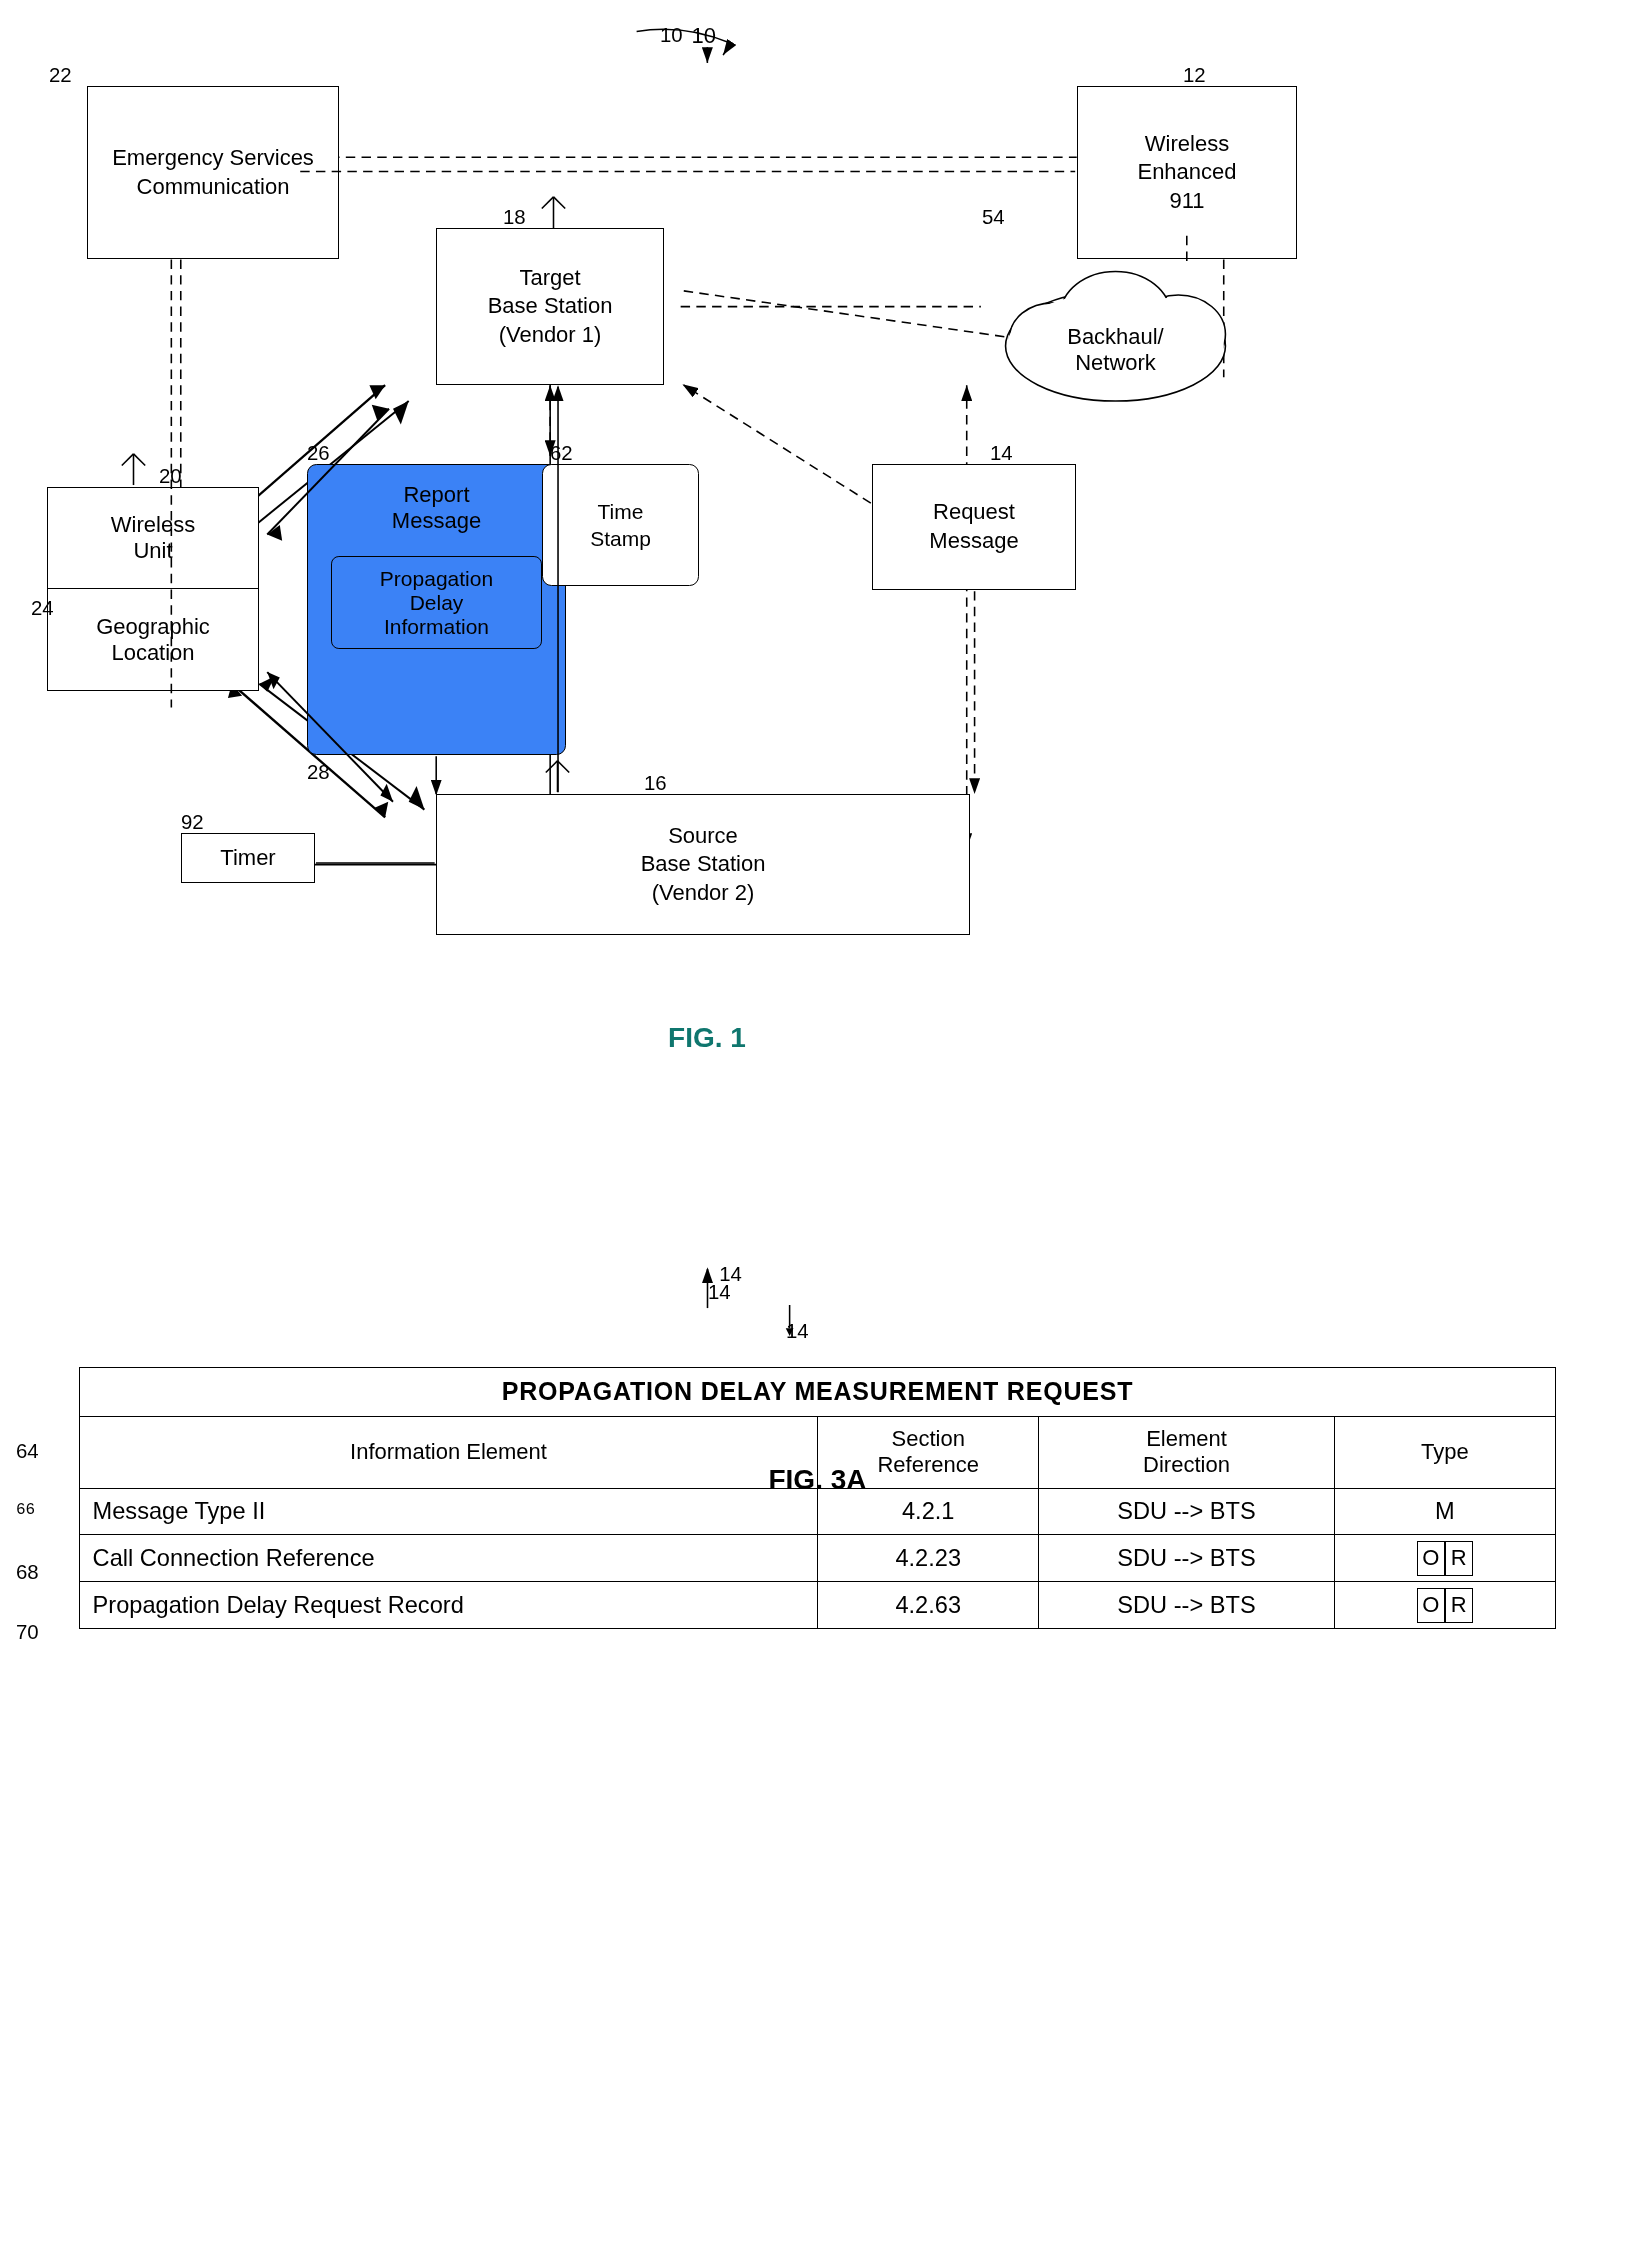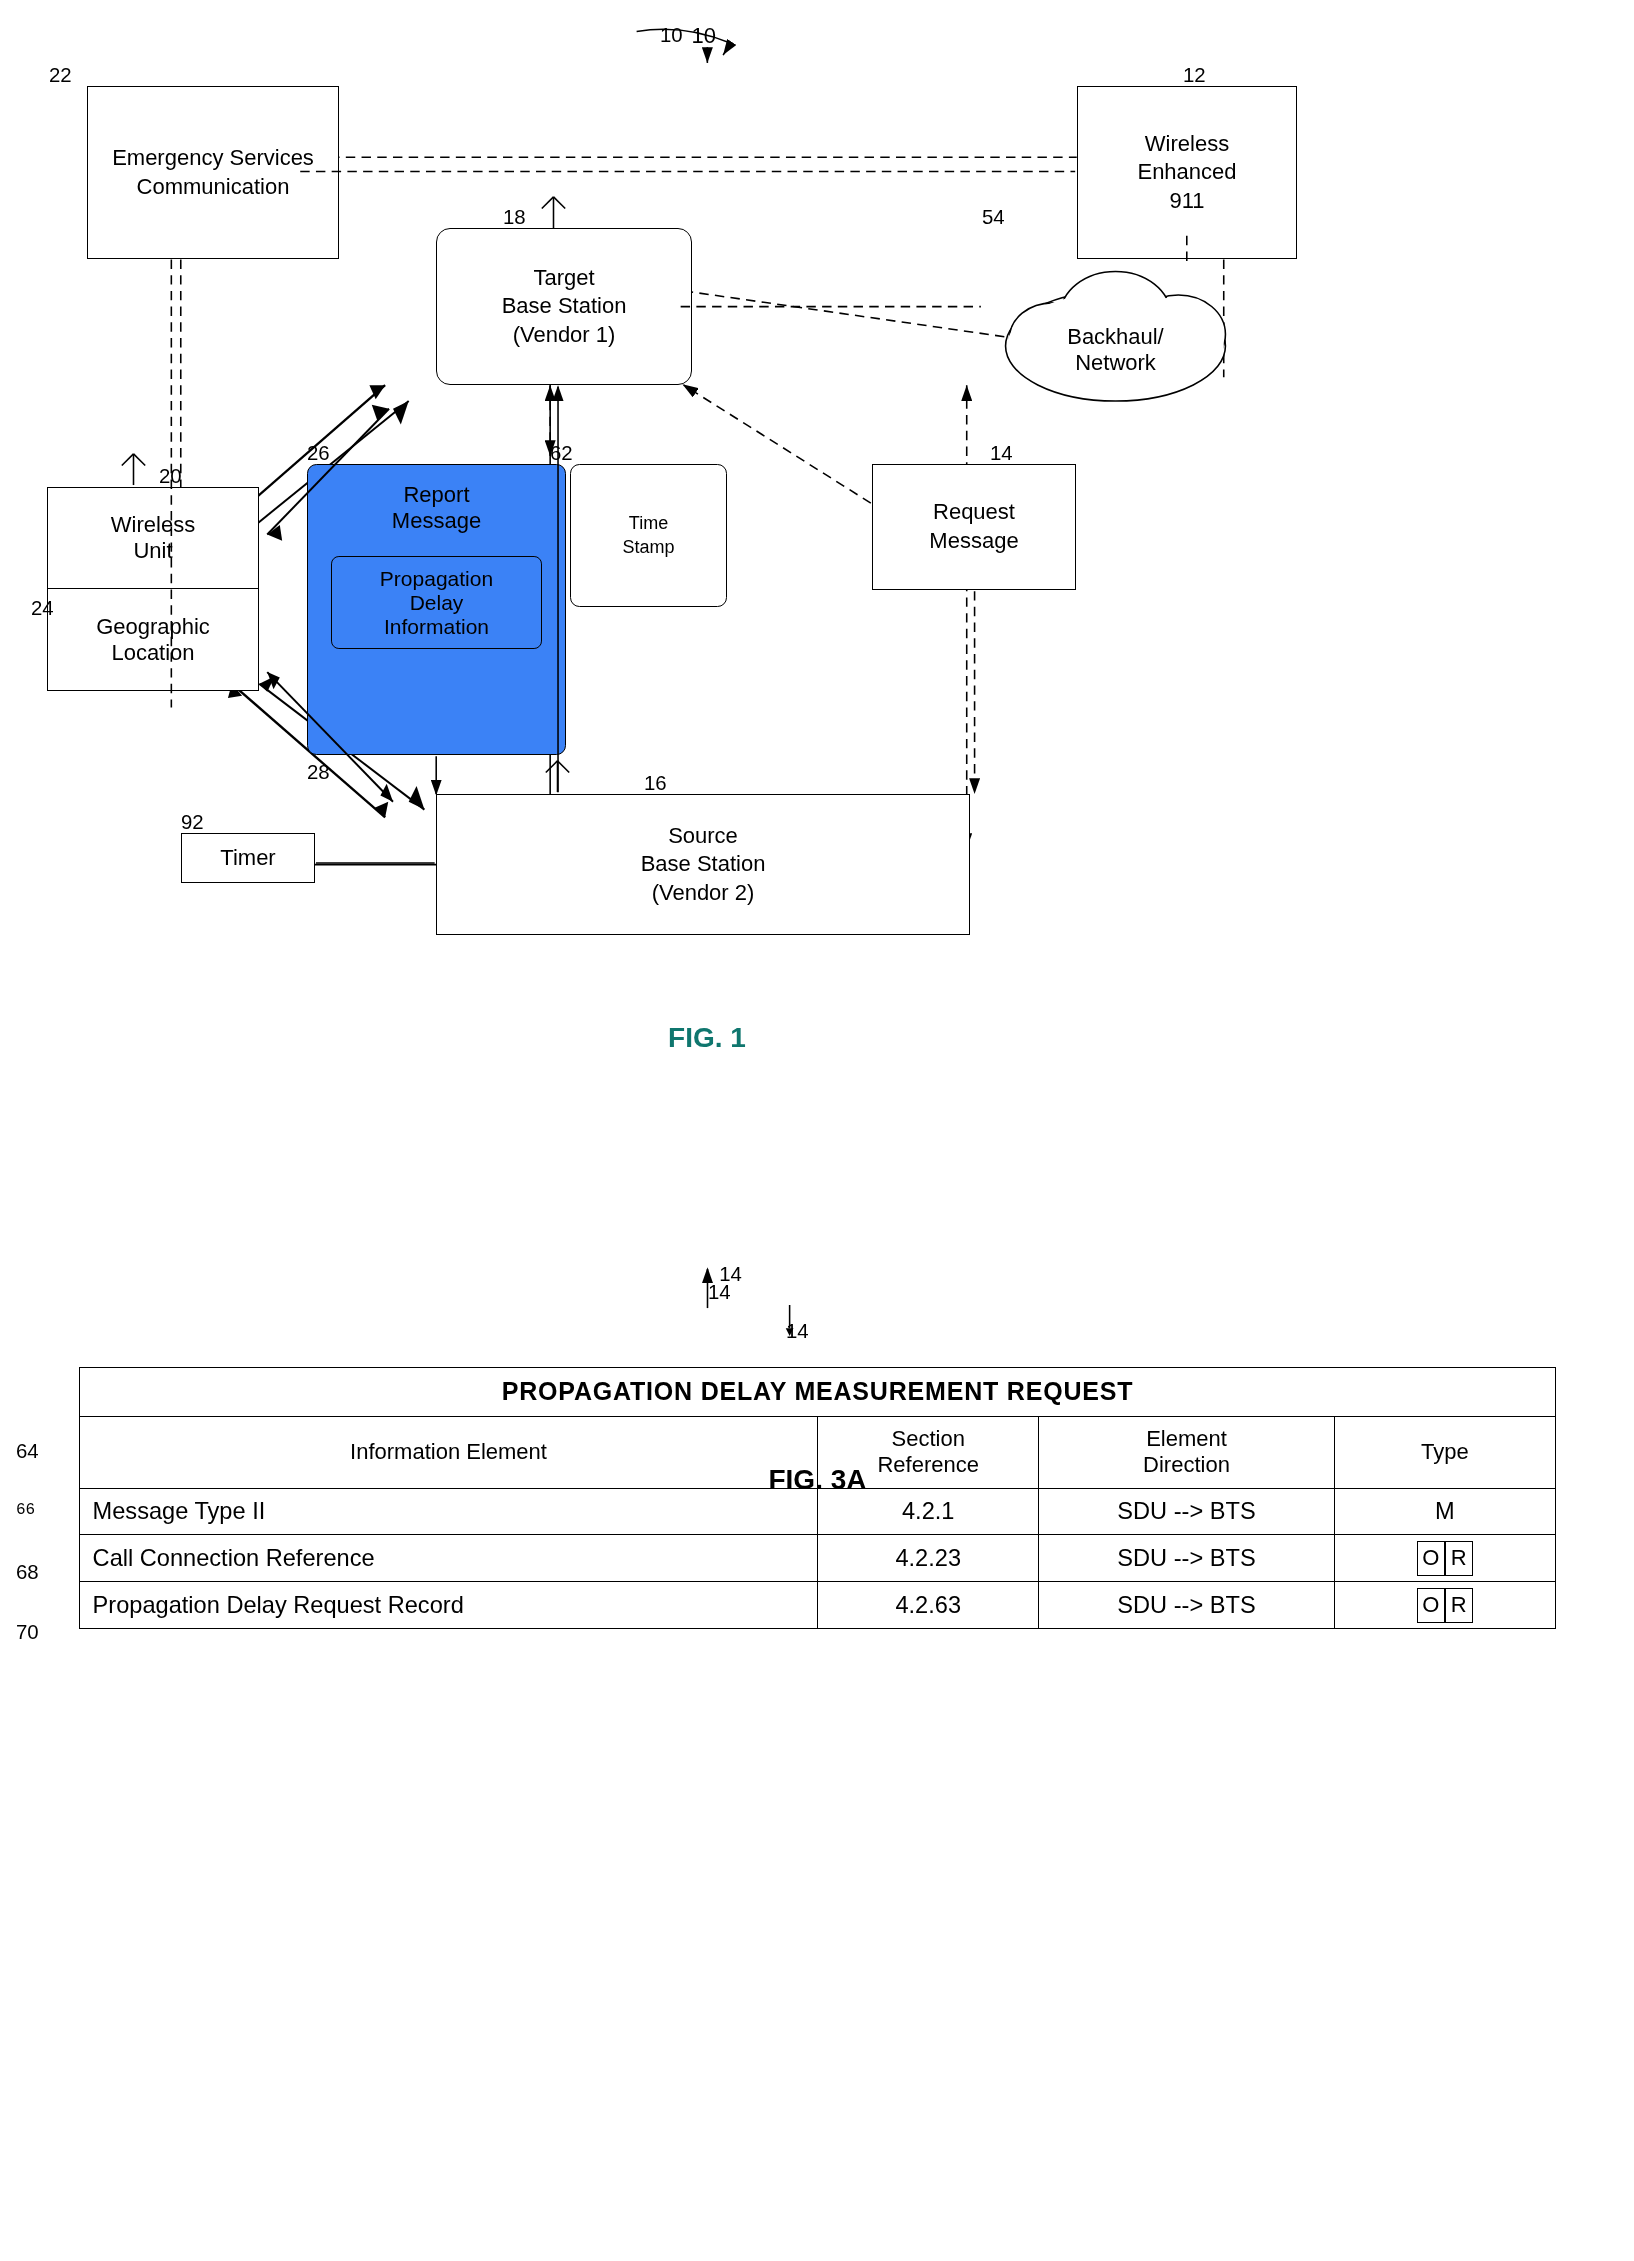--- a/index.html
+++ b/index.html
@@ -192,21 +192,21 @@
 Services
 Communication</span>
   </div>
   <div class="ref-label" style="left:49px; top:64px;">22</div>
 
   <div class="node-box" style="left:1077px; top:86px; width:220px; height:173px;">
     <span>Wireless<br>Enhanced<br>911</span>
   </div>
   <div class="ref-label" style="left:1183px; top:64px;">12</div>
 
-  <div class="node-box" style="left:436px; top:228px; width:256px; height:157px;border-radius:14px;">
+  <div class="node-box" style="left:436px; top:228px; width:228px; height:157px;">
     <span>Target<br>Base Station<br>(Vendor 1)</span>
   </div>
   <div class="ref-label" style="left:503px; top:206px;">18</div>
 
   <svg style="position:absolute; left:534px; top:189px; width:39px; height:43px;" viewBox="0 0 50 55" width="39" height="43">
     <line x1="25" y1="50" x2="25" y2="10" stroke="#000" stroke-width="2"></line>
     <line x1="25" y1="10" x2="10" y2="25" stroke="#000" stroke-width="2"></line>
     <line x1="25" y1="10" x2="40" y2="25" stroke="#000" stroke-width="2"></line>
   </svg>
 
@@ -249,21 +249,21 @@
     <div style="border:1.6px solid #000; border-radius:9.4px; padding:11px; background:#3b82f6; font-size:22px; text-align:center; height:100%; display:flex; flex-direction:column; align-items:center; justify-content:flex-start; gap:7.9px;">
       <div style="padding:6.3px 0; font-size:22px;">Report<br>Message</div>
       <div style="border:1.6px solid #000; border-radius:7.9px; padding:9.4px; width:90%; font-size:21px; text-align:center; margin-top:7.9px;">
         Propagation<br>Delay<br>Information
       </div>
     </div>
   </div>
   <div class="ref-label" style="left:307px; top:442px;">26</div>
   <div class="ref-label" style="left:307px; top:761px;">28</div>
 
-  <div class="node-box node-rounded" style="left:542px; top:464px; width:157px; height:143px; font-size:18px;margin-left:28px;">
+  <div class="node-box node-rounded" style="left:542px; top:464px; width:157px; height:122px; font-size:21px;">
     Time<br>Stamp
   </div>
   <div class="ref-label" style="left:550px; top:442px;">62</div>
 
   <div class="node-box" style="left:872px; top:464px; width:204px; height:126px;">
     Request<br>Message
   </div>
   <div class="ref-label" style="left:990px; top:442px;">14</div>
 
   <div class="node-box" style="left:436px; top:794px; width:534px; height:141px;">

